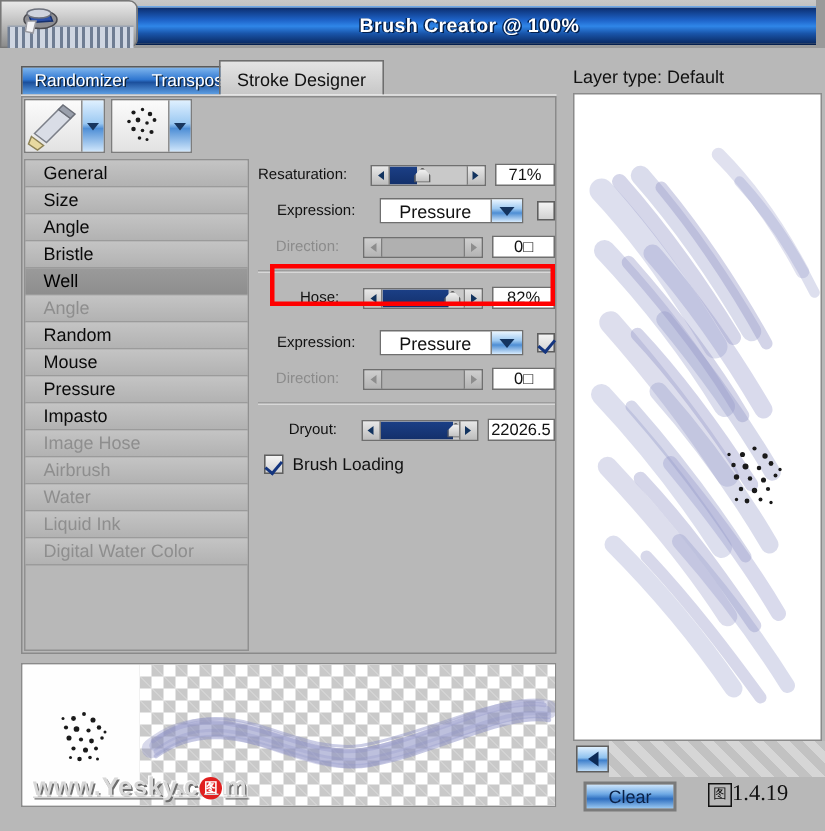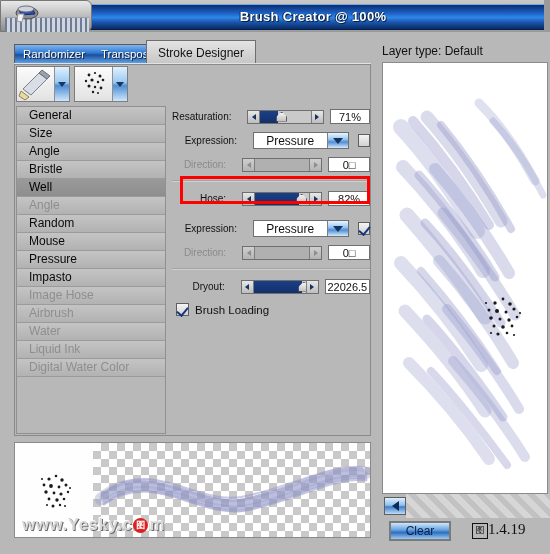--- a/index.html
+++ b/index.html
@@ -122,21 +122,21 @@
   
   .strokepane{position:absolute;left:14px;top:442px;width:357px;height:96px;
     border:1px solid #8a8a8a;box-sizing:border-box;overflow:hidden;background:#fff;}
   .dabarea{position:absolute;left:0;top:0;width:78px;height:94px;background:#fefefe;}
   .checker{position:absolute;left:78px;top:0;right:0;height:94px;
     background-image:linear-gradient(45deg,#c9c9c9 25%,transparent 25%,transparent 75%,#c9c9c9 75%),
       linear-gradient(45deg,#c9c9c9 25%,#fff 25%,#fff 75%,#c9c9c9 75%);
     background-size:16px 16px;background-position:0 0,8px 8px;}
   .watermark{position:absolute;left:14px;top:512px;width:220px;height:26px;
     display:flex;align-items:center;padding-left:8px;font-size:17px;font-weight:bold;
-    color:#d8d8d8;text-shadow:1px 1px 0 #6e6e6e,-1px -1px 0 #fff;letter-spacing:.5px;}
+    color:#d8d8d8;text-shadow:1px 1px 0 #6e6e6e,-1px -1px 0 #fff;letter-spacing:.5px;text-decoration:underline;}
   .seal{display:inline-block;width:15px;height:15px;border-radius:50%;background:#e02020;
     color:#fff;font-size:9px;line-height:15px;text-align:center;text-shadow:none;
     vertical-align:-2px;margin:0 1px;}
 
   
   .layerlbl{position:absolute;left:382px;top:44px;font-size:12px;color:#111;}
   .previewpane{position:absolute;left:382px;top:62px;width:166px;height:432px;
     background:#fff;border:1px solid #8a8a8a;box-sizing:border-box;overflow:hidden;}
   .backbtn{position:absolute;left:384px;top:497px;width:22px;height:18px;
     background:linear-gradient(180deg,#dff0ff,#8fc2ef 45%,#3f80cc 55%,#bfddf8);

